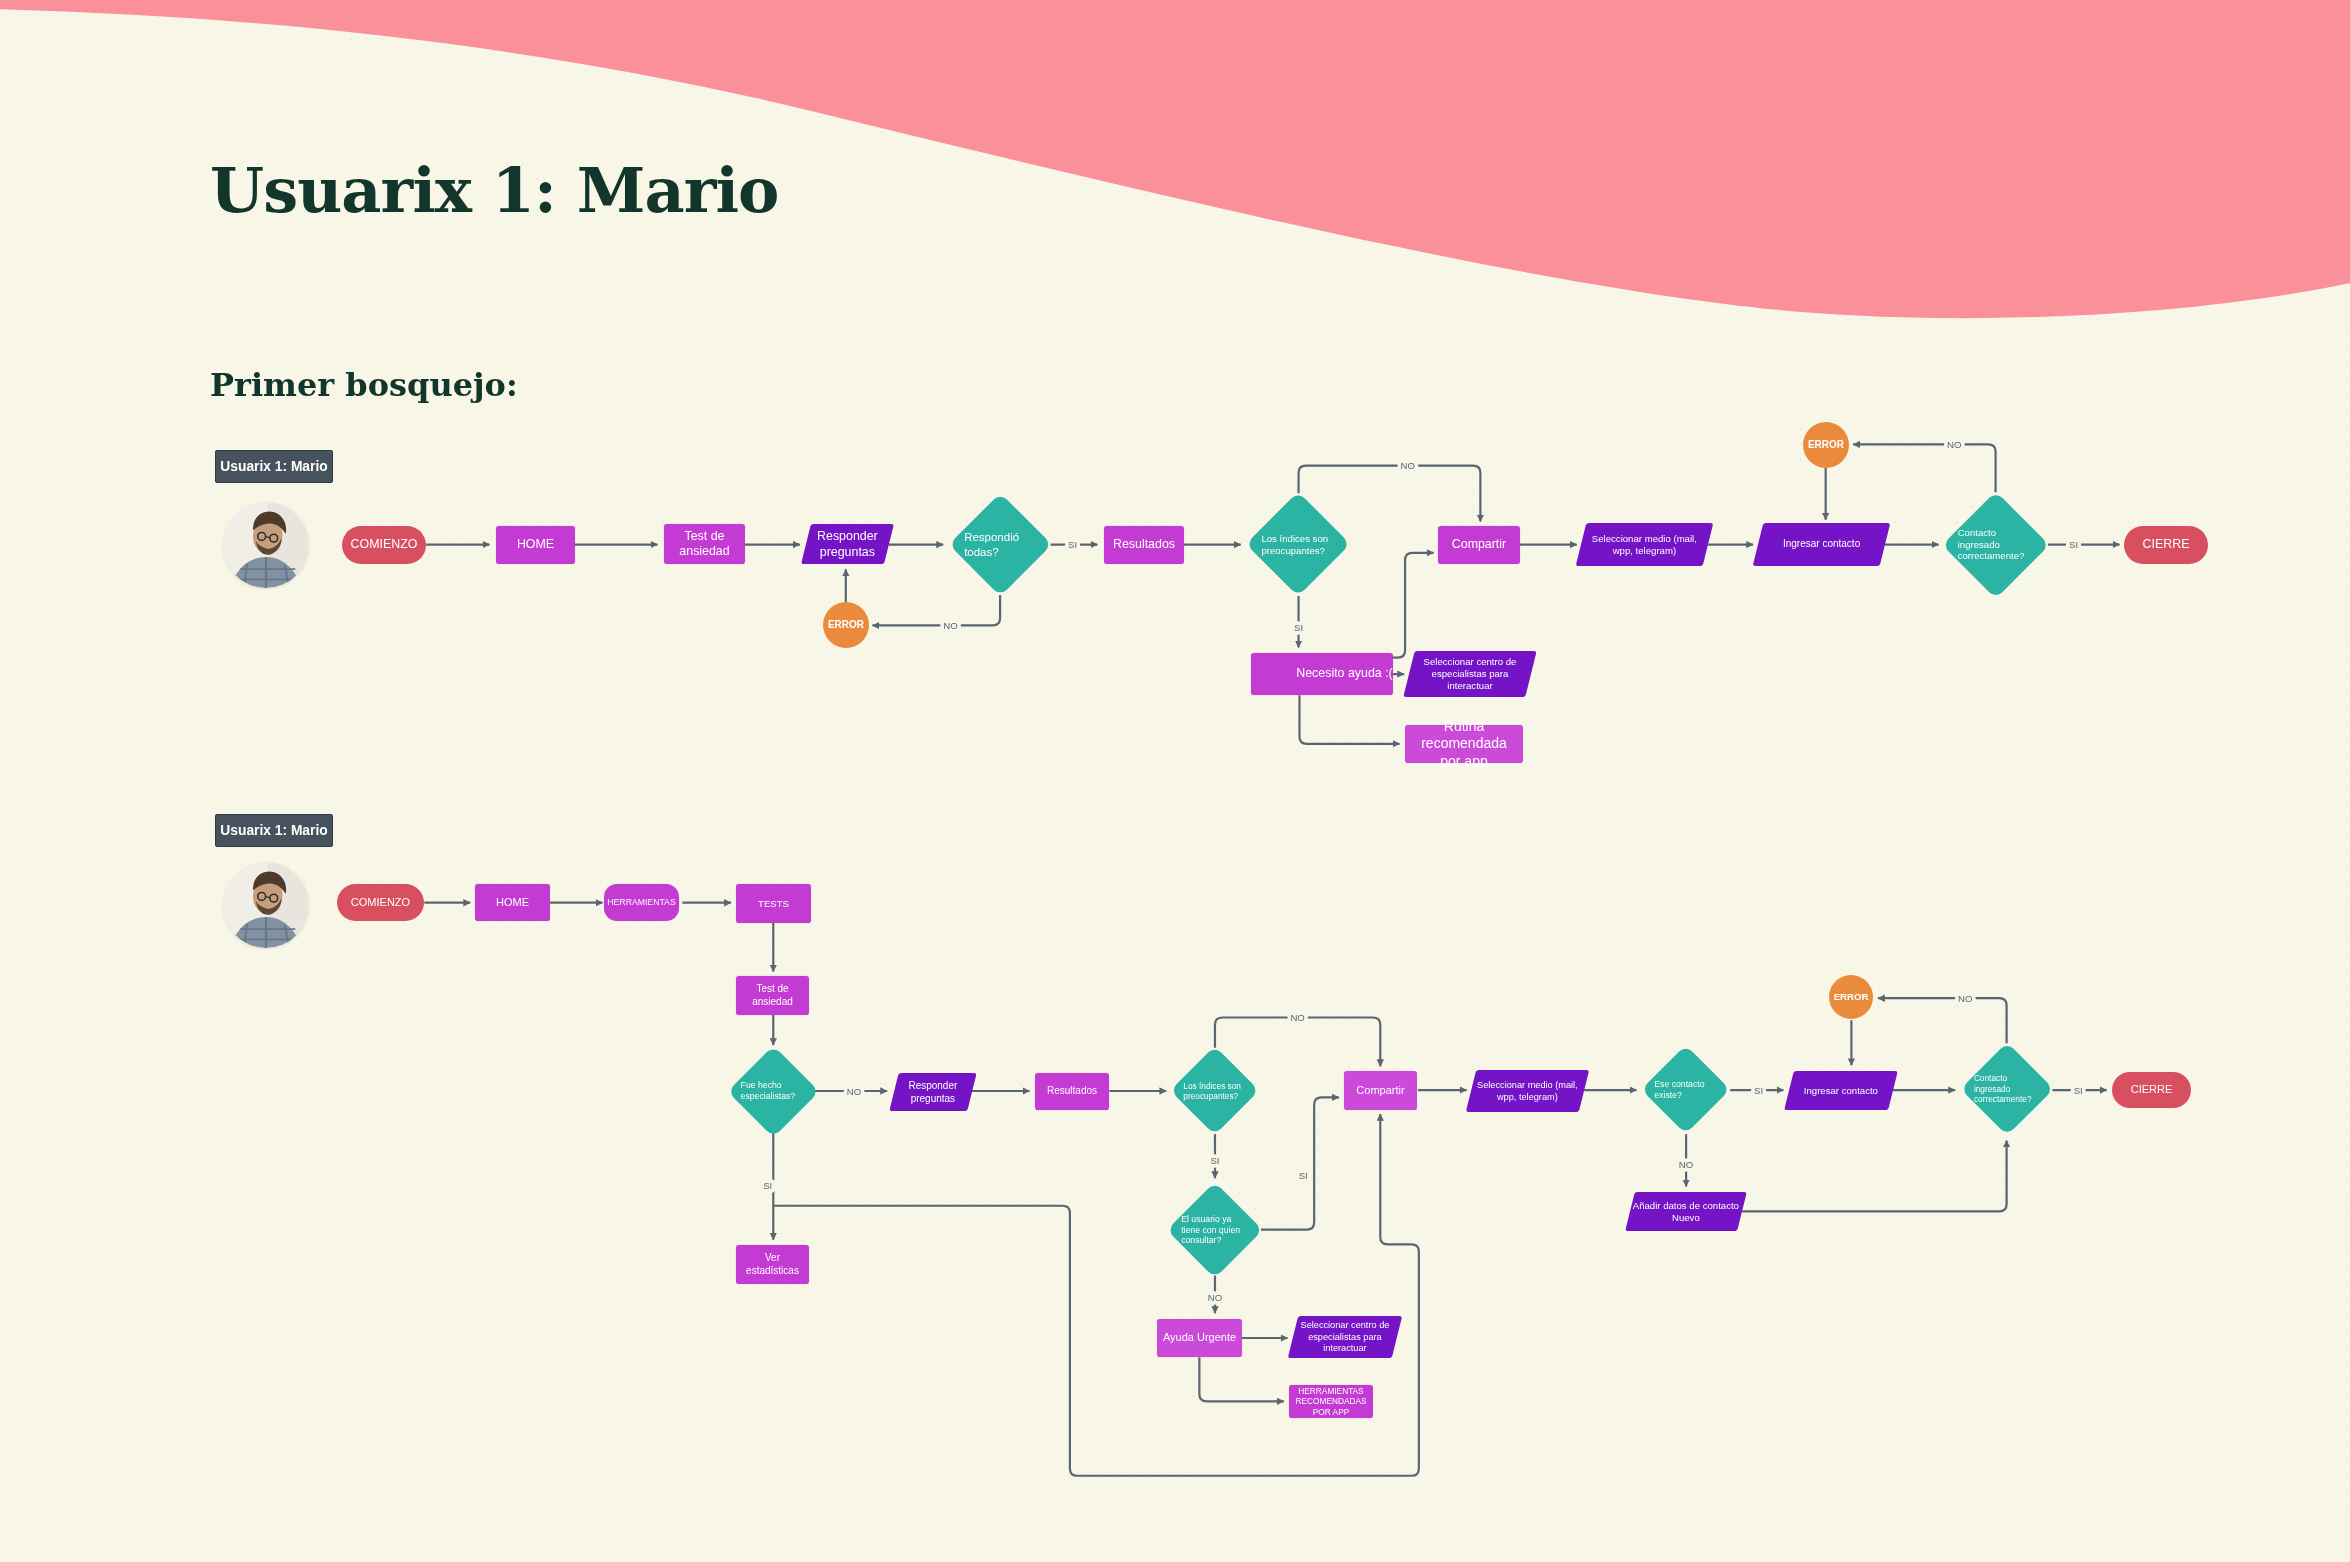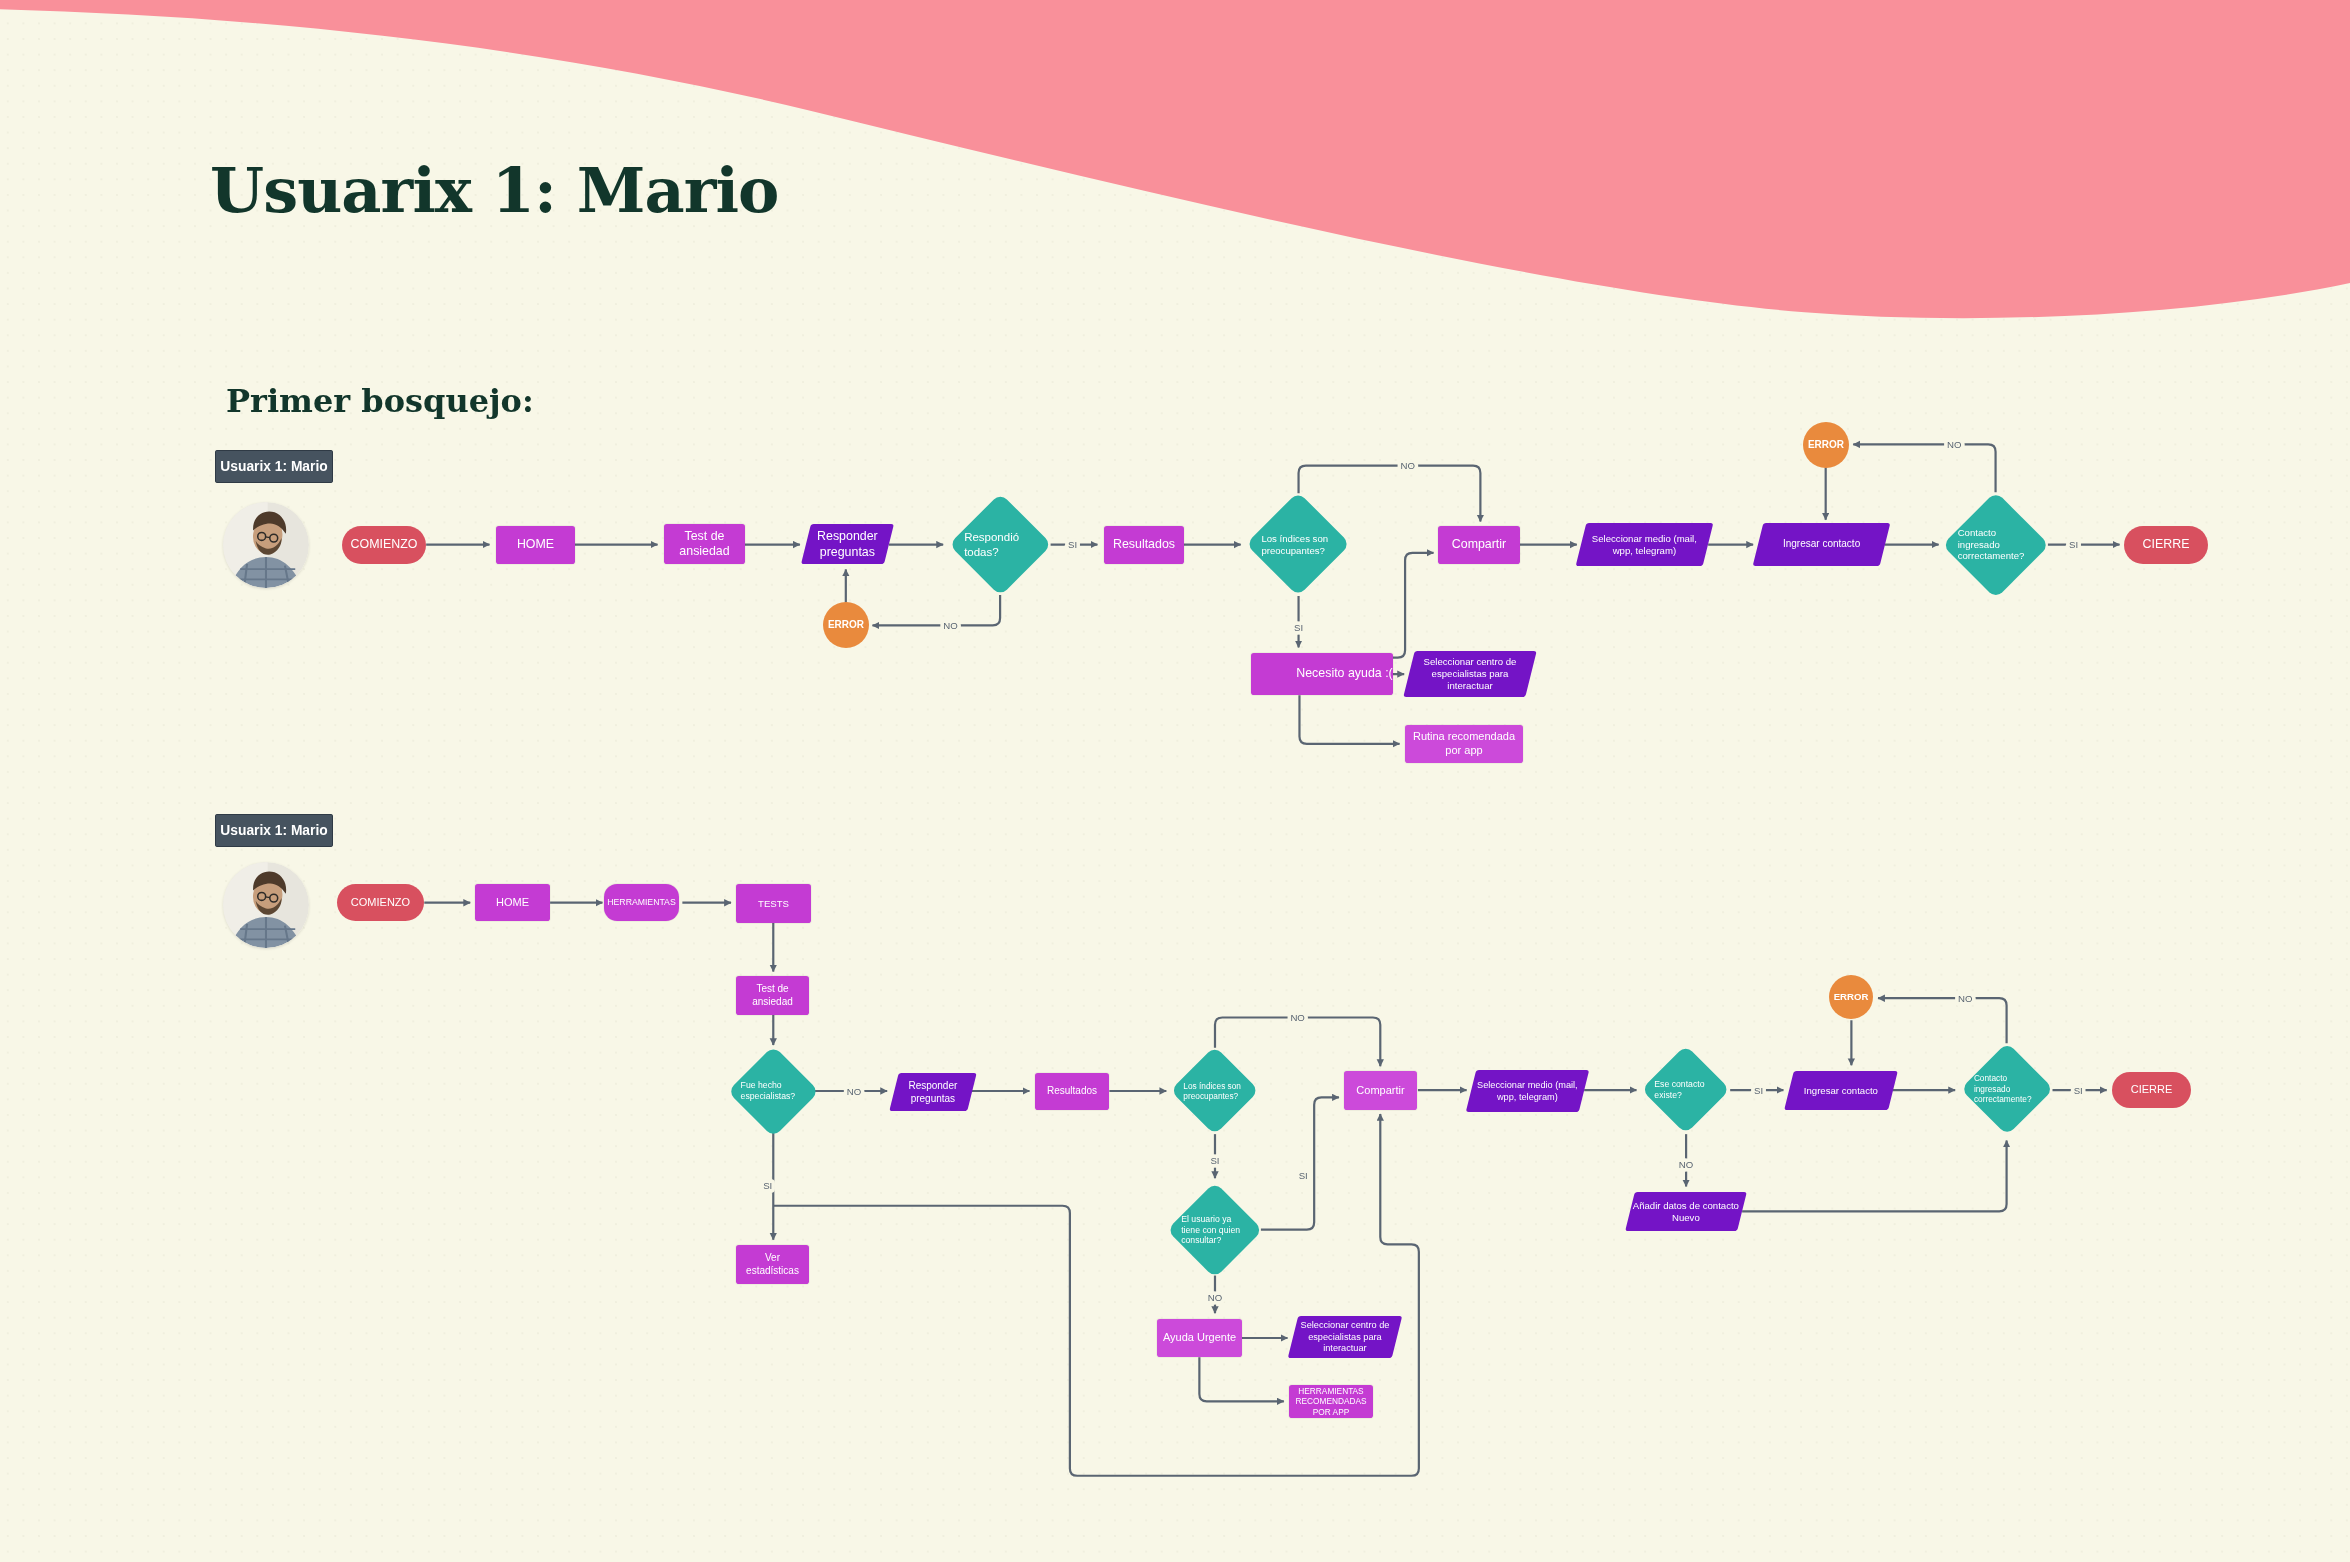--- a/index.html
+++ b/index.html
@@ -6,21 +6,21 @@
   #stage{position:relative;width:2351px;height:1563px;overflow:hidden;
     background-color:#F8F7E7;
     background-image:radial-gradient(rgba(110,110,80,.06) 1.3px, transparent 1.4px);
     background-size:15.6px 15.6px;
     font-family:"Liberation Sans", sans-serif;}
   #wave{position:absolute;left:0;top:0;z-index:0;}
   #edges{position:absolute;left:0;top:0;z-index:1;}
 
   .page-title{position:absolute;left:210px;top:154px;margin:0;
     font-family:"DejaVu Serif", serif;font-weight:700;font-size:62px;letter-spacing:-0.9px;color:#12362B;}
-  .section-title{position:absolute;margin:16px;font-family:"DejaVu Serif", serif;
+  .section-title{position:absolute;margin:0;font-family:"DejaVu Serif", serif;
     font-weight:700;font-size:32px;color:#12362B;}
 
   .node{position:absolute;display:flex;align-items:center;justify-content:center;
     text-align:center;color:#fff;line-height:1.25;z-index:2;}
   .rect{background:#C43BD3;border-radius:2.8px;box-shadow:0 0 0 0.9px rgba(0,0,0,.04);}
   .rect-light{background:#CC4ADA;}
   .pill{background:#D8505F;border-radius:55px;}
   .plabel{background:#46535F;border:1.8px solid #2F3A45;color:#fff;font-weight:700;border-radius:1.8px;}
   .para{background:#7414C6;transform:skewX(-14deg);border-radius:2.8px;}
   .para>span{display:block;transform:skewX(14deg);width:106%;}
@@ -177,21 +177,21 @@
     <div class="dshape"></div>
       <div class="dtext">Contacto ingresado correctamente?</div>
   </div>
   <div class="node circle" style="left:1803px;top:422px;width:46px;height:46px;font-size:10px;">ERROR</div>
   <div class="node pill" style="left:2124px;top:526px;width:84px;height:38px;font-size:12.4px;">CIERRE</div>
 
   <div class="node rect" style="left:1251px;top:653px;width:97px;height:42px;font-size:12.4px;padding-left:45px;">Necesito ayuda :(</div>
   <div class="node para" style="left:1409px;top:651px;width:122px;height:46px;font-size:9.6px;">
       <span>Seleccionar centro de especialistas para interactuar</span>
     </div>
-  <div class="node rect rect-light" style="left:1405px;top:725px;width:118px;height:38px;font-size:11px;padding:0 5.5px;box-sizing:border-box;">Rutina recomendada por app</div>
+  <div class="node rect rect-light" style="left:1405px;top:725px;width:118px;height:38px;font-size:14px;padding:0 5.5px;box-sizing:border-box;">Rutina recomendada por app</div>
 
   <div class="node plabel" style="left:215px;top:814px;width:116px;height:31px;font-size:13.8px;">Usuarix 1: Mario</div>
   <div class="avatar" style="left:223px;top:862px;width:86px;height:86px;"><svg width="86" height="86" viewBox="0 0 94 94">
         <use href="#avatar-sym"></use>
       </svg></div>
 
   <div class="node pill" style="left:337px;top:884px;width:87px;height:37px;font-size:11px;">COMIENZO</div>
   <div class="node rect" style="left:475px;top:884px;width:75px;height:37px;font-size:11px;">HOME</div>
   <div class="node rect" style="left:604px;top:884px;width:75px;height:37px;font-size:8.7px;border-radius:13px;">HERRAMIENTAS</div>
   <div class="node rect" style="left:736px;top:884px;width:75px;height:39px;font-size:9.6px;">TESTS</div>

